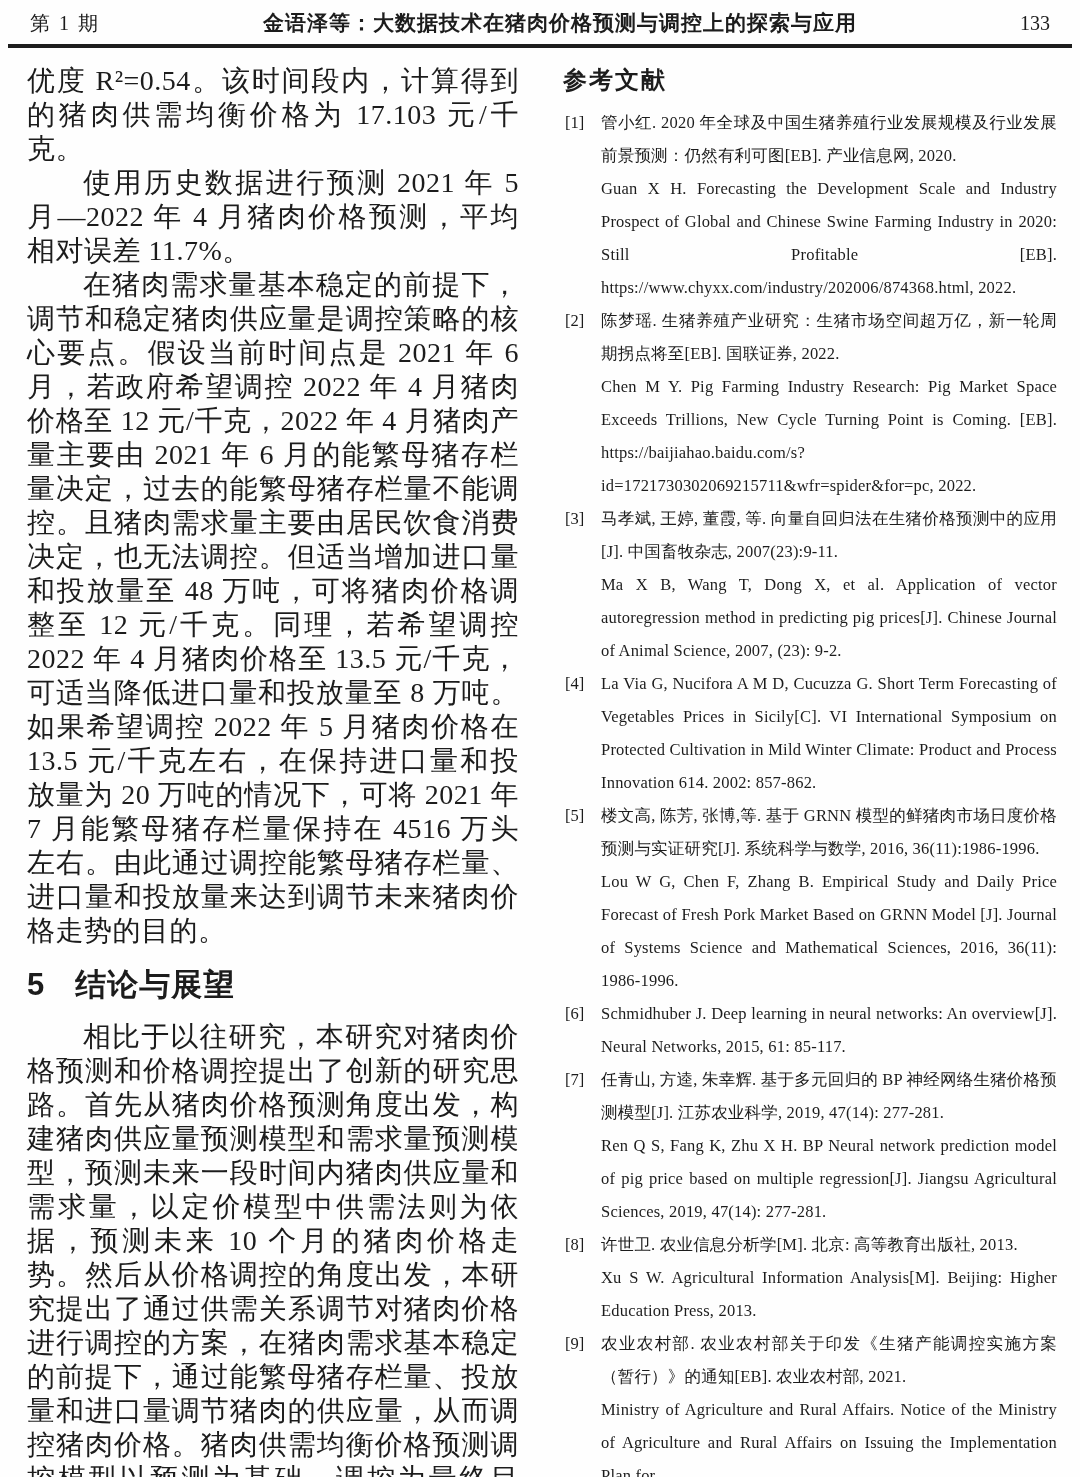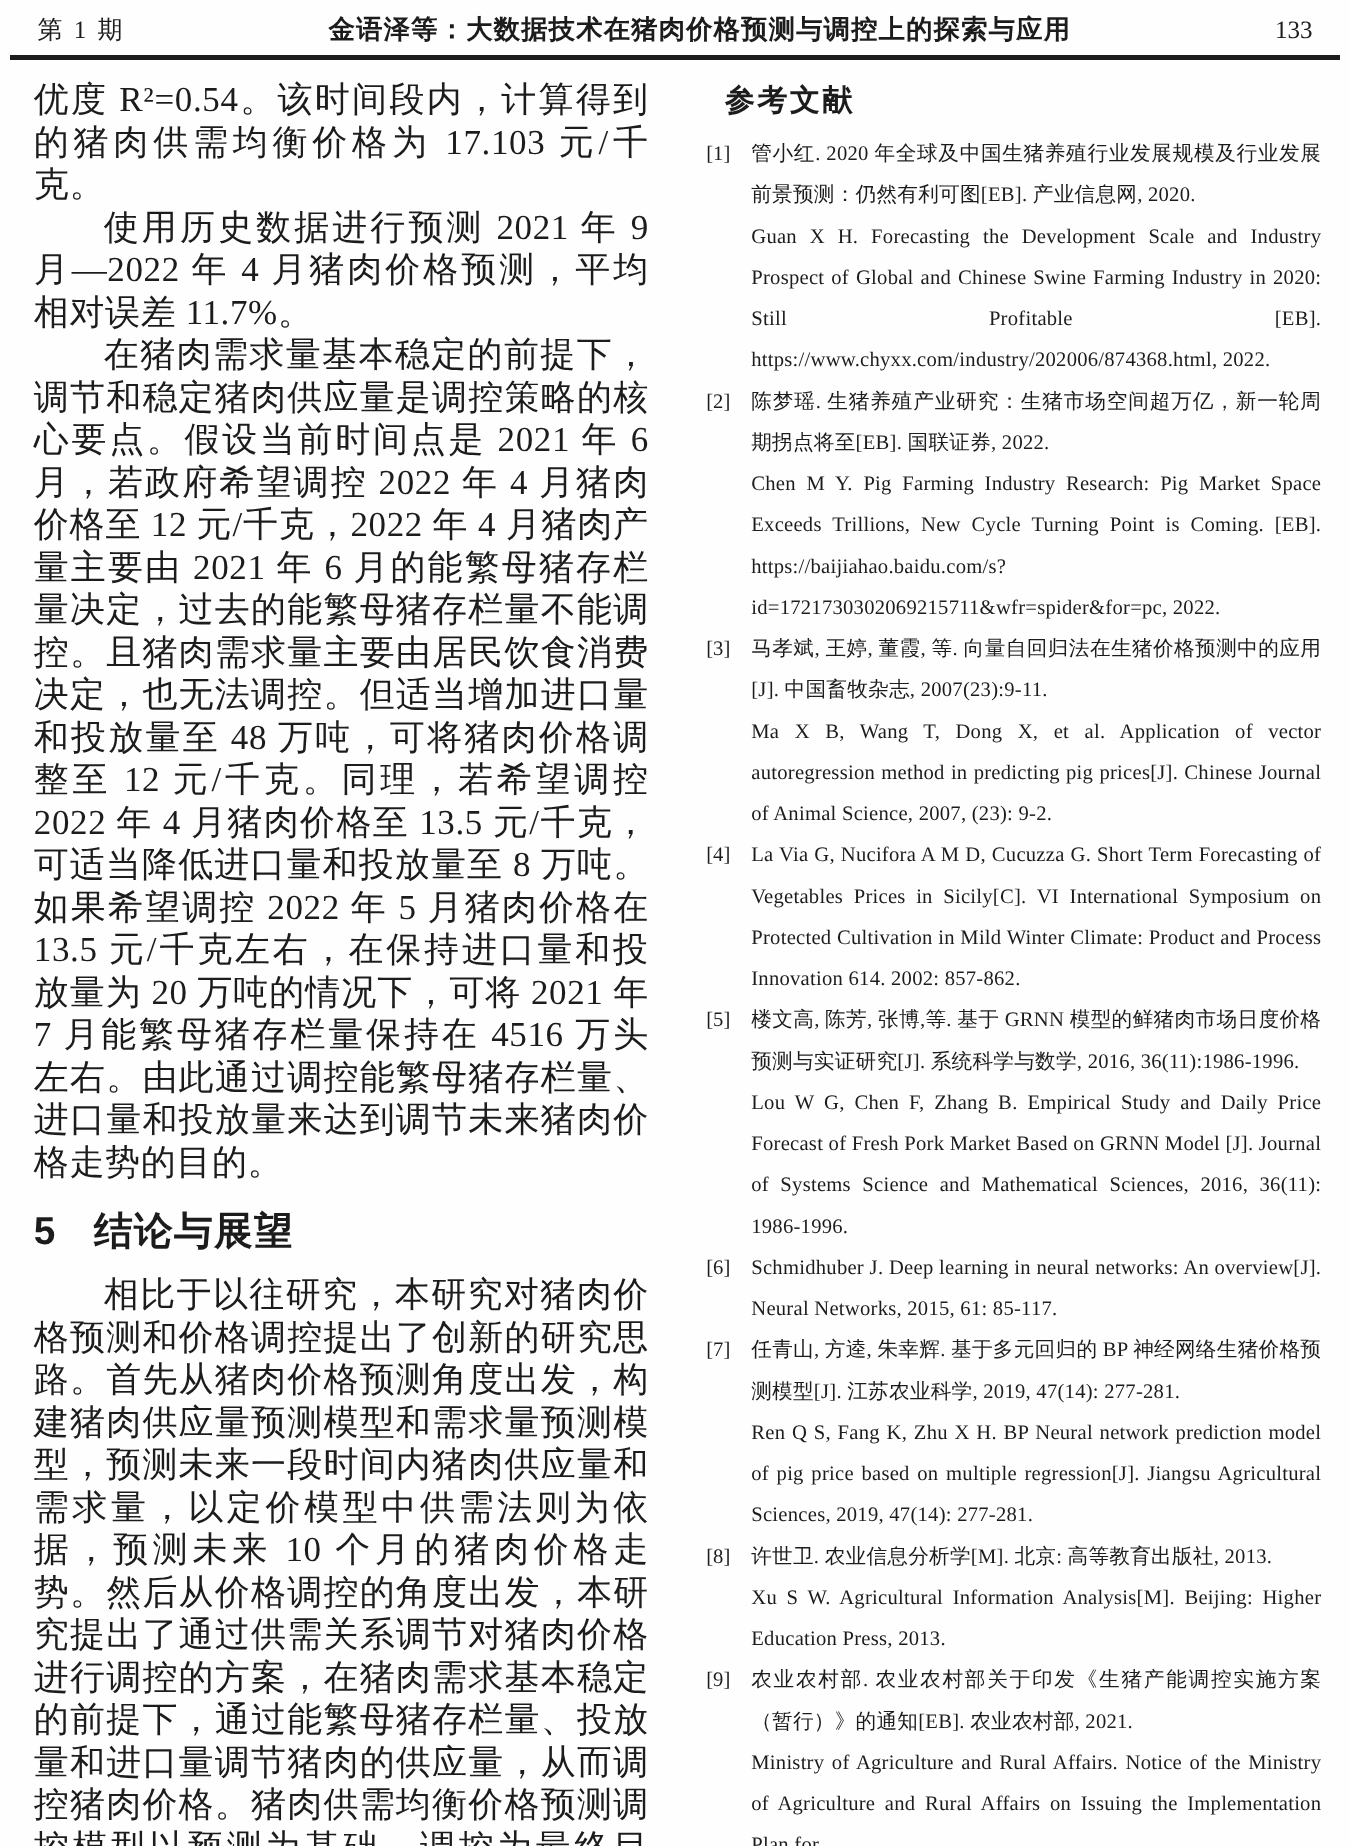--- a/index.html
+++ b/index.html
@@ -61,21 +61,21 @@
     margin: 16px 0 14px 0;
     font-family: "Liberation Sans", "DejaVu Sans", sans-serif;
     font-weight: bold;
     font-size: 31px;
     letter-spacing: 1px;
   }
   .section-heading .sec-num { margin-right: 30px; }
 
   
   .ref-heading {
-    margin: 0 0 10px 17px;
+    margin: 0 0 10px 0;
     font-family: "Liberation Sans", "DejaVu Sans", sans-serif;
     font-weight: bold;
     font-size: 24px;
     letter-spacing: 2px;
   }
   .ref-item {
     position: relative;
     padding-left: 38px;
     box-sizing: border-box;
   }
@@ -103,21 +103,21 @@
     <span class="issue">第 1 期</span>
     <span class="running-title">金语泽等：大数据技术在猪肉价格预测与调控上的探索与应用</span>
     <span class="page-number">133</span>
   </div>
   <div class="header-rule"></div>
 
   <div class="columns">
 
     <div class="col-left">
       <p class="body-para">优度 R²=0.54。该时间段内，计算得到的猪肉供需均衡价格为 17.103 元/千克。</p>
-      <p class="body-para indent">使用历史数据进行预测 2021 年 9 月—2022 年 4 月猪肉价格预测，平均相对误差 11.7%。</p>
+      <p class="body-para indent">使用历史数据进行预测 2021 年 5 月—2022 年 4 月猪肉价格预测，平均相对误差 11.7%。</p>
       <p class="body-para indent">在猪肉需求量基本稳定的前提下，调节和稳定猪肉供应量是调控策略的核心要点。假设当前时间点是 2021 年 6 月，若政府希望调控 2022 年 4 月猪肉价格至 12 元/千克，2022 年 4 月猪肉产量主要由 2021 年 6 月的能繁母猪存栏量决定，过去的能繁母猪存栏量不能调控。且猪肉需求量主要由居民饮食消费决定，也无法调控。但适当增加进口量和投放量至 48 万吨，可将猪肉价格调整至 12 元/千克。同理，若希望调控 2022 年 4 月猪肉价格至 13.5 元/千克，可适当降低进口量和投放量至 8 万吨。如果希望调控 2022 年 5 月猪肉价格在 13.5 元/千克左右，在保持进口量和投放量为 20 万吨的情况下，可将 2021 年 7 月能繁母猪存栏量保持在 4516 万头左右。由此通过调控能繁母猪存栏量、进口量和投放量来达到调节未来猪肉价格走势的目的。</p>
 
       <div class="section-heading">
         <span class="sec-num">5</span>
         <span class="sec-title">结论与展望</span>
       </div>
 
       <p class="body-para indent">相比于以往研究，本研究对猪肉价格预测和价格调控提出了创新的研究思路。首先从猪肉价格预测角度出发，构建猪肉供应量预测模型和需求量预测模型，预测未来一段时间内猪肉供应量和需求量，以定价模型中供需法则为依据，预测未来 10 个月的猪肉价格走势。然后从价格调控的角度出发，本研究提出了通过供需关系调节对猪肉价格进行调控的方案，在猪肉需求基本稳定的前提下，通过能繁母猪存栏量、投放量和进口量调节猪肉的供应量，从而调控猪肉价格。猪肉供需均衡价格预测调控模型以预测为基础、调控为最终目的，旨在科学预测猪肉供给，从而协助政府相关部门合理及时调控猪肉供给，促进猪肉价格稳定波动。</p>
       <p class="body-para indent">然而，在猪肉供需均衡调控模型应用实践过程中，对猪肉价格精准预测依赖于所需数据的完整性和准确性。随着数据不断积累、更新和完善，模型能够学习到更多数据，对未来价格的预测才能越来越精准。</p>
     </div>

